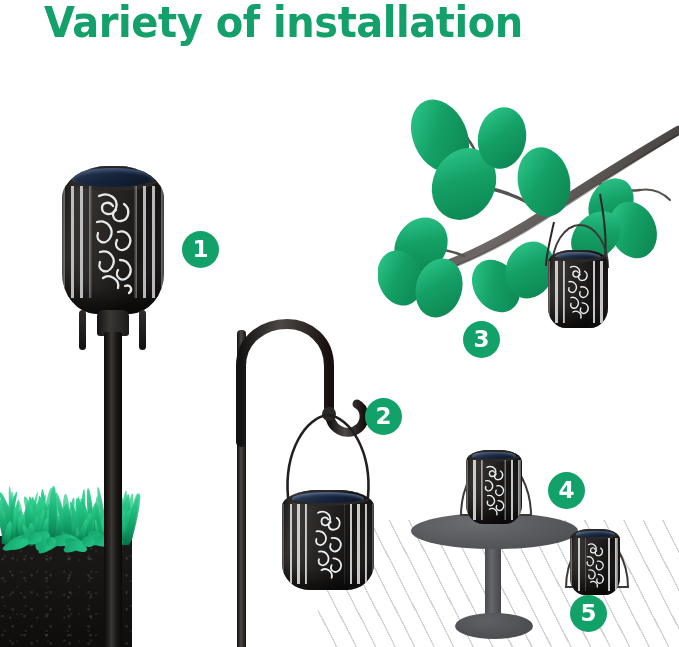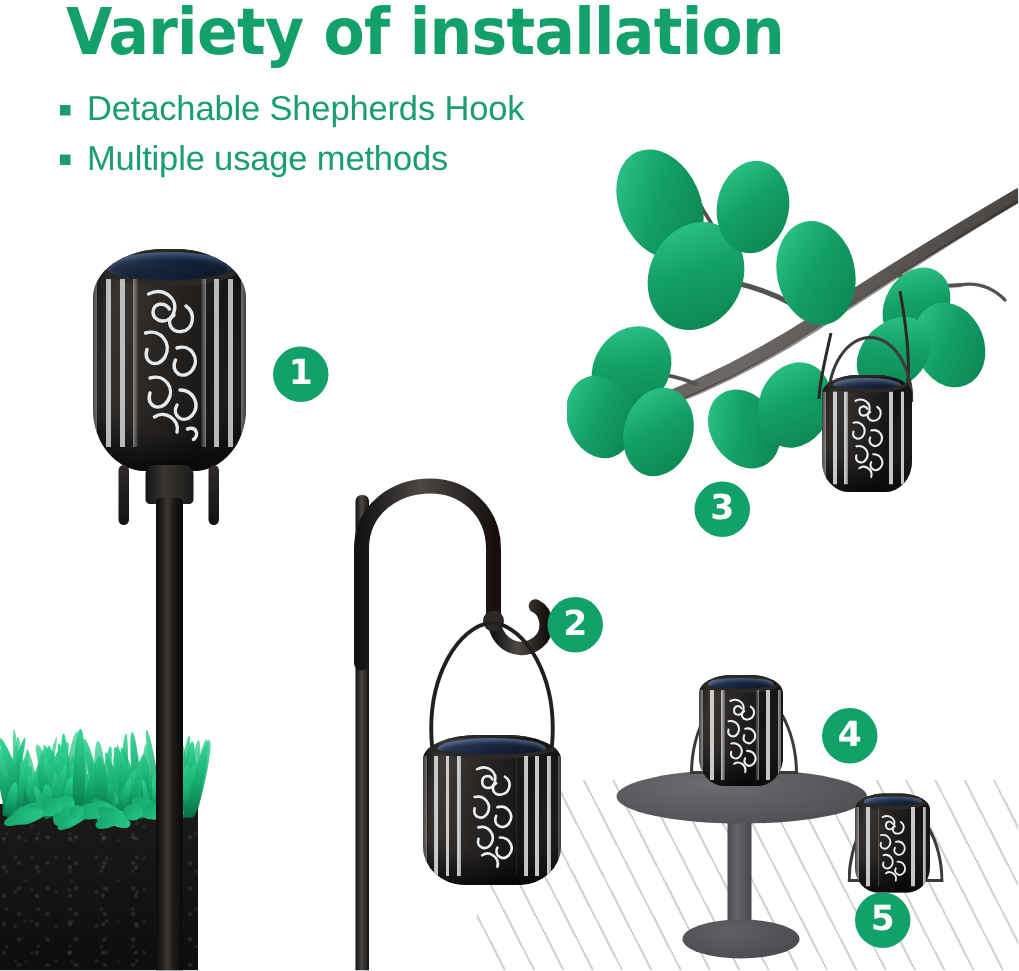--- a/index.html
+++ b/index.html
@@ -231,30 +231,20 @@
     background:transparent;
   }
 </style>
 </head>
 <body>
 
 <div id="stage">
 
   <div id="headline">Variety of installation</div>
 
-  <div id="bullets">
-    <div class="bullet-row">
-      <span class="bullet-mark"></span>
-      <span class="bullet-text">Detachable Shepherds Hook</span>
-    </div>
-    <div class="bullet-row">
-      <span class="bullet-mark"></span>
-      <span class="bullet-text">Multiple usage methods</span>
-    </div>
-  </div>
 
   <div id="deck"></div>
 
   <div id="branchwrap">
     <svg width="301" height="240" viewBox="0 0 301 240">
       <defs>
         <linearGradient id="barkg" x1="0" y1="0" x2="1" y2="0.4">
           <stop offset="0" stop-color="#4e4a47"></stop>
           <stop offset="0.5" stop-color="#6d6865"></stop>
           <stop offset="1" stop-color="#3c3835"></stop>

